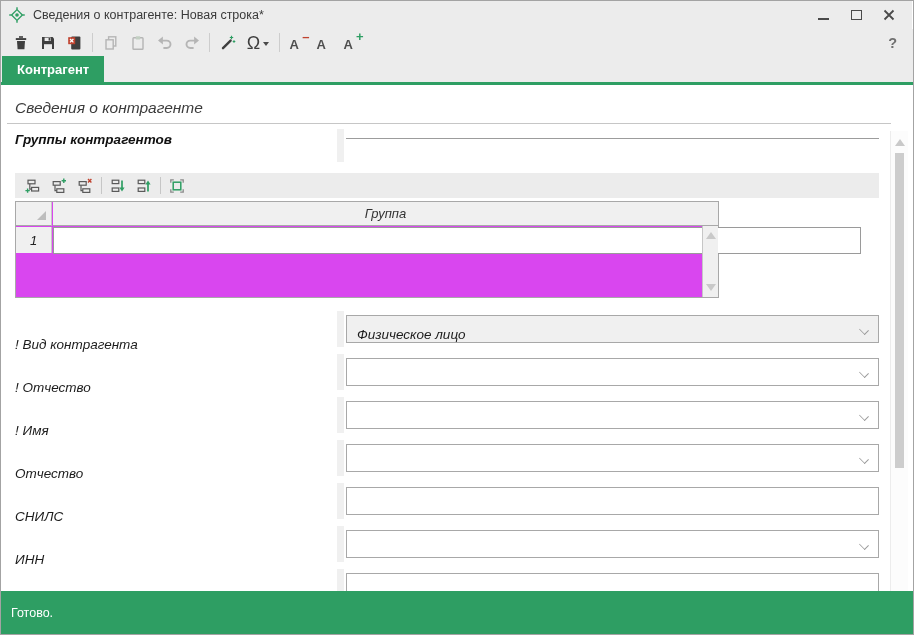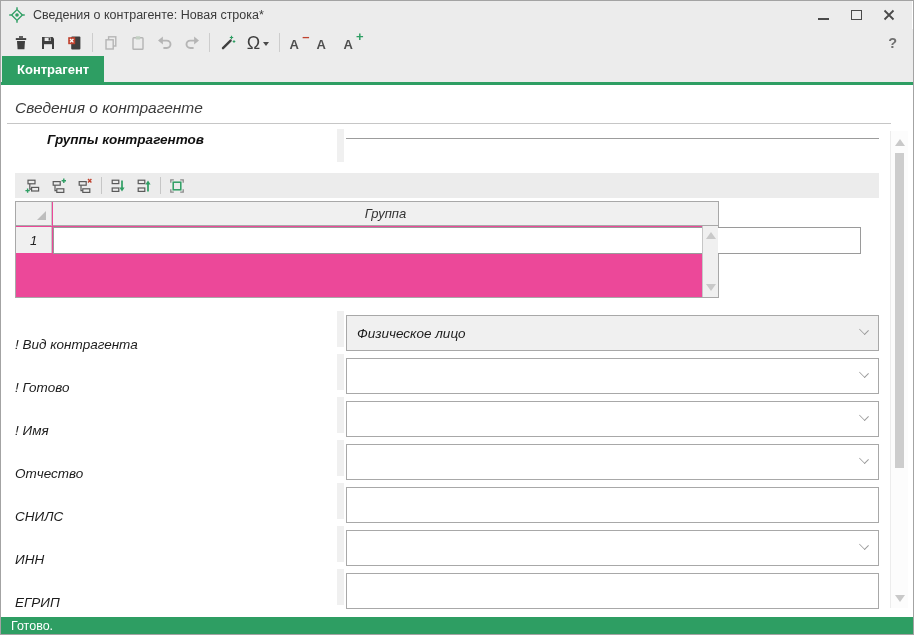--- a/index.html
+++ b/index.html
@@ -36,32 +36,32 @@
   .tabrow { position:absolute; left:0; top:55px; right:0; height:29px; background:#ececec;
             border-bottom:3px solid #2e9e63; display:flex; align-items:flex-end; }
   .tab { margin-left:1px; height:26px; background:#2e9e63; color:#fff; padding:0 15px;
          font-size:13px; font-weight:700; display:flex; align-items:center; }
 
   
   .content { position:absolute; left:0; top:84px; right:0; bottom:27px; background:#fff;font-style:italic; }
   .section-title { position:absolute; left:14px; top:14px; font-size:15.5px; color:#3c3c3c; }
   .section-rule { position:absolute; left:6px; top:38px; width:884px; height:1px; background:#c6c6c6; }
 
-  .groups-label { position:absolute; left:14px; top:47px; font-size:13.5px; font-weight:700; color:#111;margin-left:32px; }
+  .groups-label { position:absolute; left:14px; top:47px; font-size:13.5px; font-weight:700; color:#111; }
   .groups-split { position:absolute; left:336px; top:44px; width:7px; height:33px; background:#f0f0f0; }
   .groups-topline { position:absolute; left:345px; top:53px; width:533px; height:1px; background:#9c9c9c; }
 
   .mini-toolbar { position:absolute; left:14px; top:88px; width:864px; height:25px; background:#ececec;
                   display:flex; align-items:center; padding-left:5px; }
   .mbtn { width:26px; height:22px; display:flex; align-items:center; justify-content:center; }
   .msep { width:1px; height:17px; background:#c6c6c6; margin:0 3px; }
 
   
   .gtable { position:absolute; left:14px; top:116px; width:704px; height:97px;
-            border:1px solid #a8a8a8; background:#ec4899;padding-left:40px; }
+            border:1px solid #a8a8a8; background:#d946ef;padding-left:40px; }
   .t-corner { position:absolute; left:0; top:0; width:36px; height:24px; background:#f0f0f0;
               border-right:1px solid #c6c6c6; border-bottom:1px solid #a8a8a8; }
   .t-corner-tri { position:absolute; right:5px; bottom:5px; width:0; height:0;
                   border-bottom:9px solid #bdbdbd; border-left:9px solid transparent; }
   .t-colhead { position:absolute; left:37px; top:0; right:0; height:24px; background:#f0f0f0;
                border-bottom:1px solid #a8a8a8; display:flex; align-items:center; justify-content:center;
                font-size:13px; color:#333; }
   .t-numcell { position:absolute; left:0; top:25px; width:36px; height:26px; background:#f0f0f0;
                border-right:1px solid #c6c6c6; display:flex; align-items:center; justify-content:center;
                font-size:13px; color:#222; }
@@ -71,38 +71,38 @@
                  border-left:1px solid #c6c6c6; }
   .t-up { position:absolute; left:3px; top:6px; width:0; height:0; border-left:5px solid transparent;
           border-right:5px solid transparent; border-bottom:7px solid #c9c9c9; }
   .t-down { position:absolute; left:3px; bottom:6px; width:0; height:0; border-left:5px solid transparent;
             border-right:5px solid transparent; border-top:7px solid #c9c9c9; }
 
   
   .frow { position:absolute; left:0; width:878px; height:28px; }
   .flabel { position:absolute; left:14px; top:16px; height:28px; line-height:28px; font-size:13.5px; color:#1c1c1c; }
   .fsplit { position:absolute; left:336px; top:-4px; width:7px; height:36px; background:#f0f0f0; }
-  .ffield { position:absolute; left:345px; top:0; width:533px; height:36px; border:1px solid #a8a8a8;
-            background:#fff; display:flex; align-items:center; padding:0 10px; font-size:13.5px; color:#1c1c1c; }
+  .ffield { position:absolute; left:345px; top:0; width:533px; height:28px; border:1px solid #a8a8a8;
+            background:#fff; display:flex; align-items:flex-end; padding:0 10px; font-size:13.5px; color:#1c1c1c; }
   .ffield.gray { background:#f0f0f0; }
   .chev { position:absolute; right:10px; top:10px; width:8px; height:8px;
           border-right:1.7px solid #9a9a9a; border-bottom:1.7px solid #9a9a9a;
           transform:rotate(45deg) scale(1,.75); }
 
   
   .vscroll { position:absolute; left:889px; top:46px; width:18px; height:477px; background:#fcfcfc;
              border-left:1px solid #ececec; }
   .vs-up { position:absolute; left:4px; top:8px; width:0; height:0; border-left:5px solid transparent;
            border-right:5px solid transparent; border-bottom:7px solid #c9c9c9; }
   .vs-thumb { position:absolute; left:4px; top:22px; width:9px; height:315px; background:#cdcdcd; }
   .vs-down { position:absolute; left:4px; bottom:6px; width:0; height:0; border-left:5px solid transparent;
              border-right:5px solid transparent; border-top:7px solid #c9c9c9; }
 
   
-  .statusbar { position:absolute; left:0; right:0; bottom:0; height:17px; background:#2e9e63;
+  .statusbar { position:absolute; left:0; right:0; bottom:0; height:43px; background:#2e9e63;
                color:#fff; font-size:12.5px; display:flex; align-items:center; padding-left:10px; }
 </style>
 </head>
 <body>
 
 <div class="win">
 
   <div class="titlebar">
     <span style="display:flex">
       <svg width="16" height="16" viewBox="0 0 16 16">
@@ -306,21 +306,21 @@
     <div class="frow" style="top:230px">
       <div class="flabel">! Вид контрагента</div>
       <div class="fsplit"></div>
       <div class="ffield gray">
         <span>Физическое лицо</span>
         <span class="chev"></span>
       </div>
     </div>
 
     <div class="frow" style="top:273px">
-      <div class="flabel">! Готово</div>
+      <div class="flabel">! Отчество</div>
       <div class="fsplit"></div>
       <div class="ffield">
         <span></span>
         <span class="chev"></span>
       </div>
     </div>
 
     <div class="frow" style="top:359px">
       <div class="flabel">Отчество</div>
       <div class="fsplit"></div>

